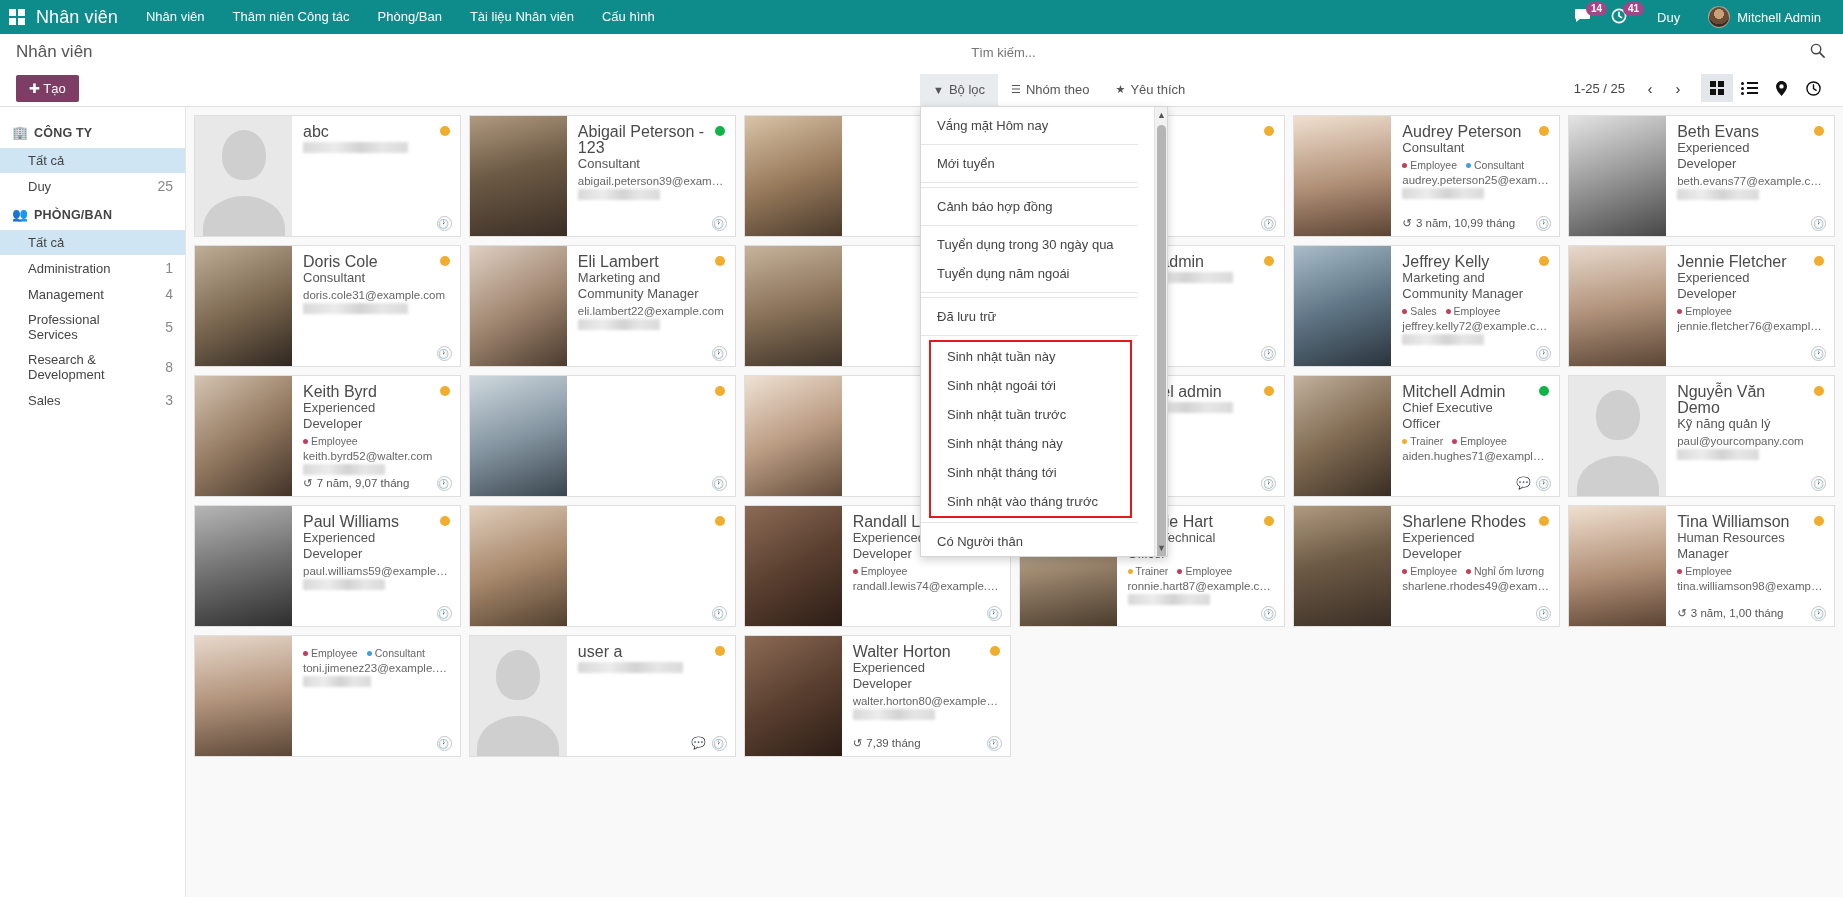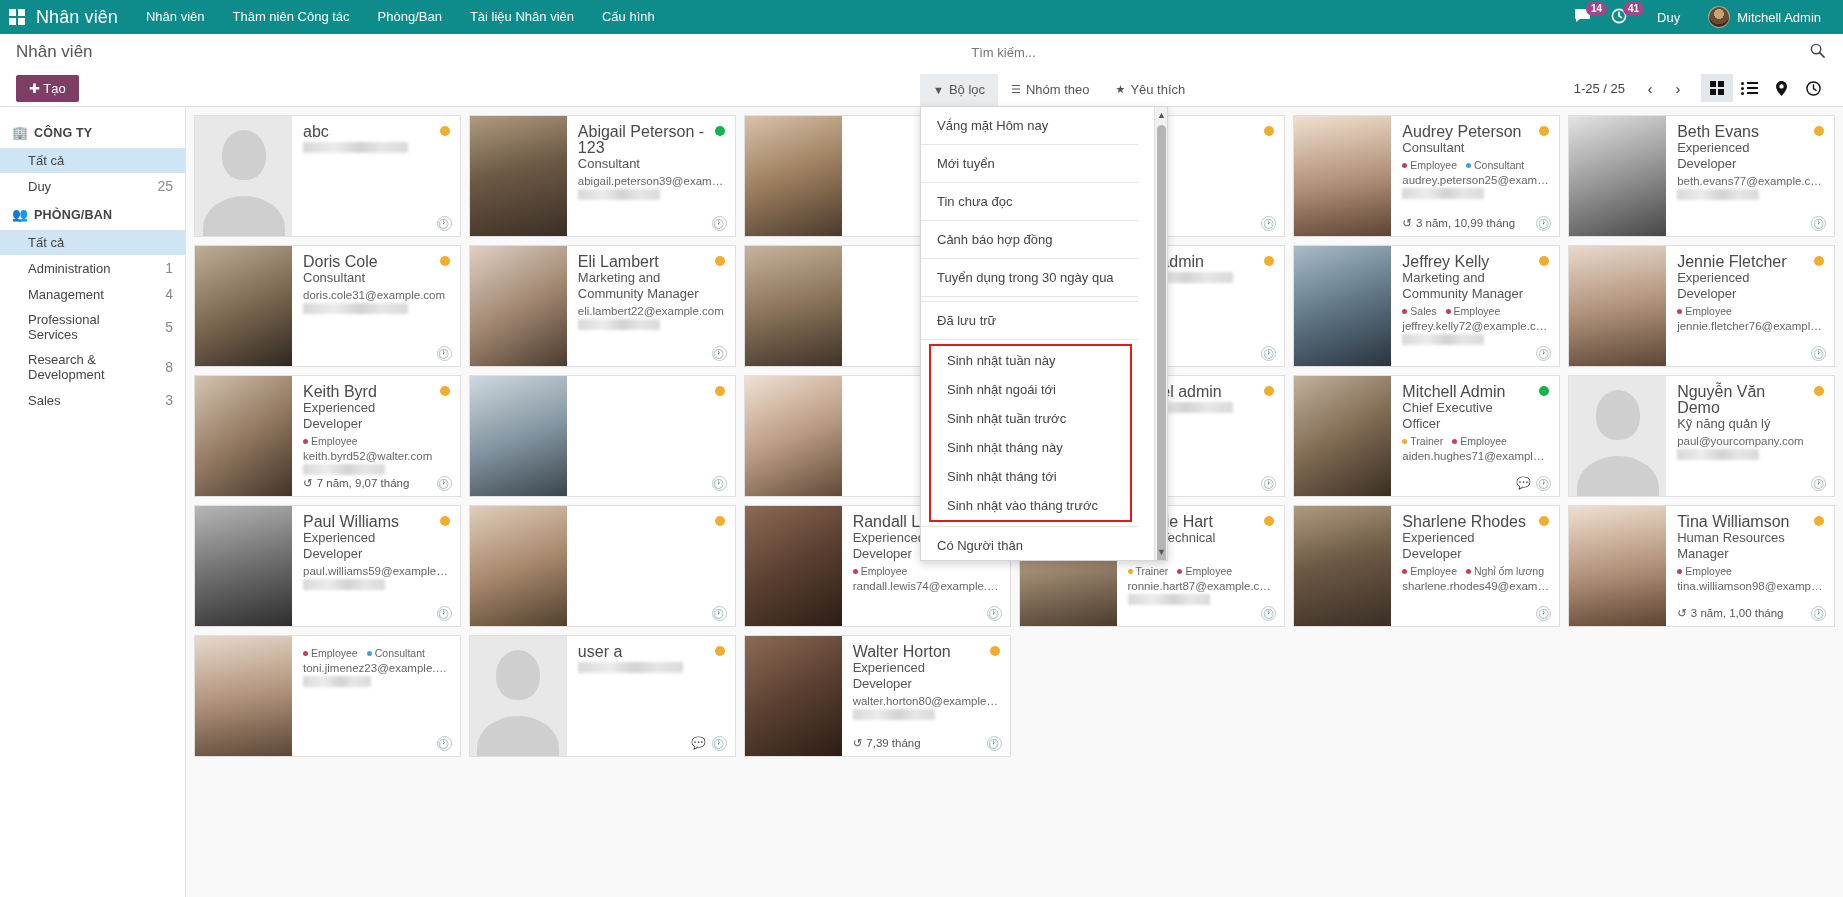--- a/index.html
+++ b/index.html
@@ -305,30 +305,28 @@
     <div class="dropdown">
       <div class="dd-inner" id="dd-inner">
           <div>
             <div class="dd-item">Vắng mặt Hôm nay</div>
           </div>
           <div class="dd-sep"></div>
           <div>
             <div class="dd-item">Mới tuyển</div>
           </div>
           <div class="dd-sep"></div>
-          <div>
-            <div class="dd-item">Tin chưa đọc</div>
-          </div>
           <div class="dd-sep"></div>
           <div>
             <div class="dd-item">Cảnh báo hợp đồng</div>
           </div>
           <div class="dd-sep"></div>
           <div>
             <div class="dd-item">Tuyển dụng trong 30 ngày qua</div>
+            <div class="dd-item">Tuyển dụng năm ngoái</div>
           </div>
           <div class="dd-sep"></div>
           <div class="dd-sep"></div>
           <div>
             <div class="dd-item">Đã lưu trữ</div>
           </div>
           <div class="dd-sep"></div>
           <div class="dd-group-boxed">
             <div class="dd-item">Sinh nhật tuần này</div>
             <div class="dd-item">Sinh nhật ngoái tới</div>

